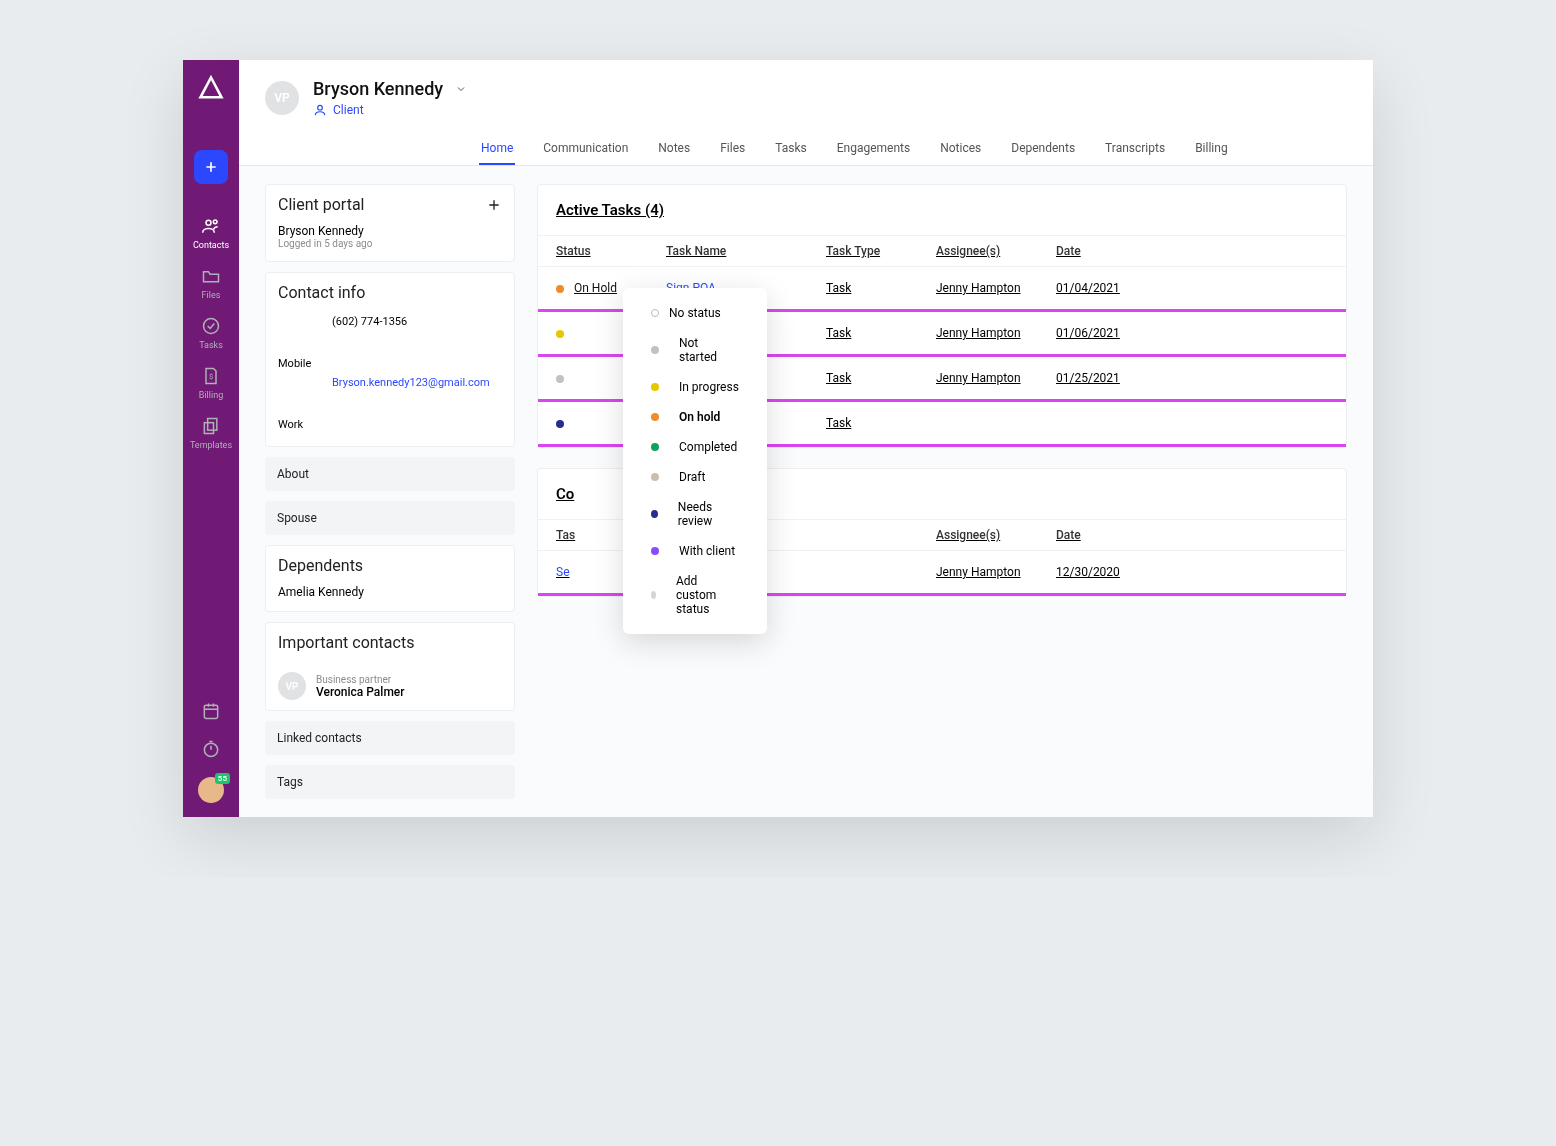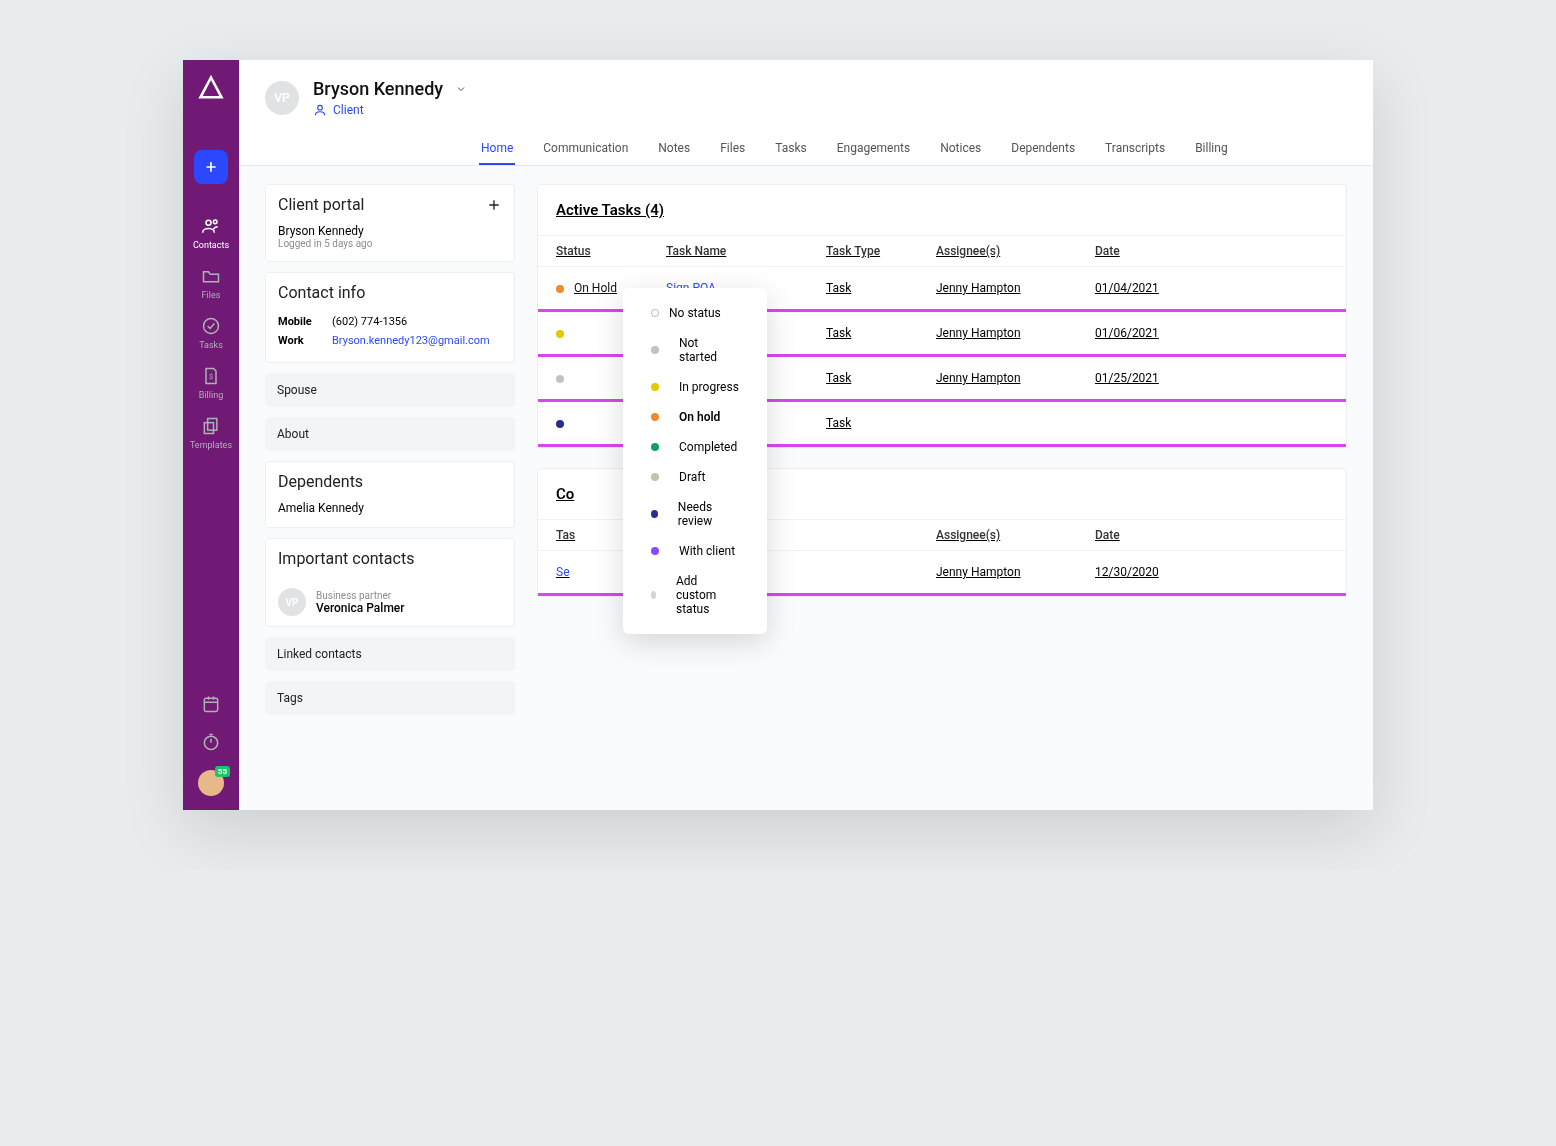--- a/index.html
+++ b/index.html
@@ -37,35 +37,35 @@
 
 .body { display:flex; gap:22px; padding:18px 26px; background:#fafbfc; flex:1; }
 .col-left { width: 250px; display:flex; flex-direction:column; gap:10px; }
 .panel { background:#fff; border:1px solid #eceef0; border-radius:4px; }
 .panel-head { display:flex; justify-content:space-between; align-items:center; padding:10px 12px; font-size:16px; color:#222; }
 .plus-btn { width:16px; height:16px; color:#222; cursor:pointer; }
 .panel-sub { padding:0 12px 12px 12px; font-size:12px; }
 .small-muted { font-size:10px; color:#8a8c90; }
 .section { background:#f3f4f6; border-radius:4px; padding:10px 12px; font-size:12px; color:#222; }
 .info-row { display:flex; gap:10px; font-size:11px; padding:3px 0; }
-.info-row .lbl { font-weight:700; width:44px; }
+.info-row .lbl { font-weight:400; width:44px;margin-top:42px; }
 .info-row .lnk { color:#2b48ff; }
 .card-row { display:flex; align-items:center; gap:10px; padding:10px 12px; font-size:12px; }
 .card-row .avatar-vp { width:28px; height:28px; font-size:10px; }
 .col-right { flex:1;text-decoration:underline; }
 
 
 .task-panel { background:#fff; border:1px solid #eceef0; border-radius:4px; margin-bottom:20px; }
 .task-title { padding:16px 18px; font-size:15px; font-weight:600; }
 .task-head { display:flex; padding:8px 18px; font-size:12px; color:#333; border-top:1px solid #f0f1f3; border-bottom:1px solid #f0f1f3; font-weight:500; }
 .c-status { width:110px; }
 .c-name { width:160px; }
 .c-type { width:110px; }
 .c-assignee { width:120px; }
-.c-date { width:90px;margin-left:39px; }
+.c-date { width:90px; }
 .task-row { display:flex; align-items:center; padding:14px 18px; font-size:12px; border-bottom:3px solid #d946ef; }
 .dot { width:8px; height:8px; border-radius:50%; display:inline-block; margin-right:10px; vertical-align:middle; }
 .lnk-blue { color:#2b48ff; }
 .underline { text-decoration:underline; color:#111; }
 
 
 .status-menu { position:absolute; background:#fff; border-radius:6px; box-shadow:0 8px 30px rgba(0,0,0,0.15); padding:10px 12px; width:144px; font-size:12px;margin-left:48px; }
 .status-opt { display:flex; align-items:center; gap:10px; padding:8px 16px; cursor:pointer; }
 .status-opt.sel { font-weight:600; }
 .dot-hollow { width:8px; height:8px; border-radius:50%; border:1px solid #bbb; display:inline-block; }
@@ -200,22 +200,22 @@
                 <span class="lbl">Mobile</span>
                 <span class="">(602) 774-1356</span>
               </div>
               <div class="info-row">
                 <span class="lbl">Work</span>
                 <span class="lnk">Bryson.kennedy123@gmail.com</span>
               </div>
             </div>
         </div>
 
+        <div class="section">About</div>
         <div class="section">Spouse</div>
-        <div class="section">About</div>
 
         <div class="panel">
           <div class="panel-head">
               <span>Dependents</span>
             </div>
           <div class="panel-sub">Amelia Kennedy</div>
         </div>
 
         <div class="panel">
           <div class="panel-head">

